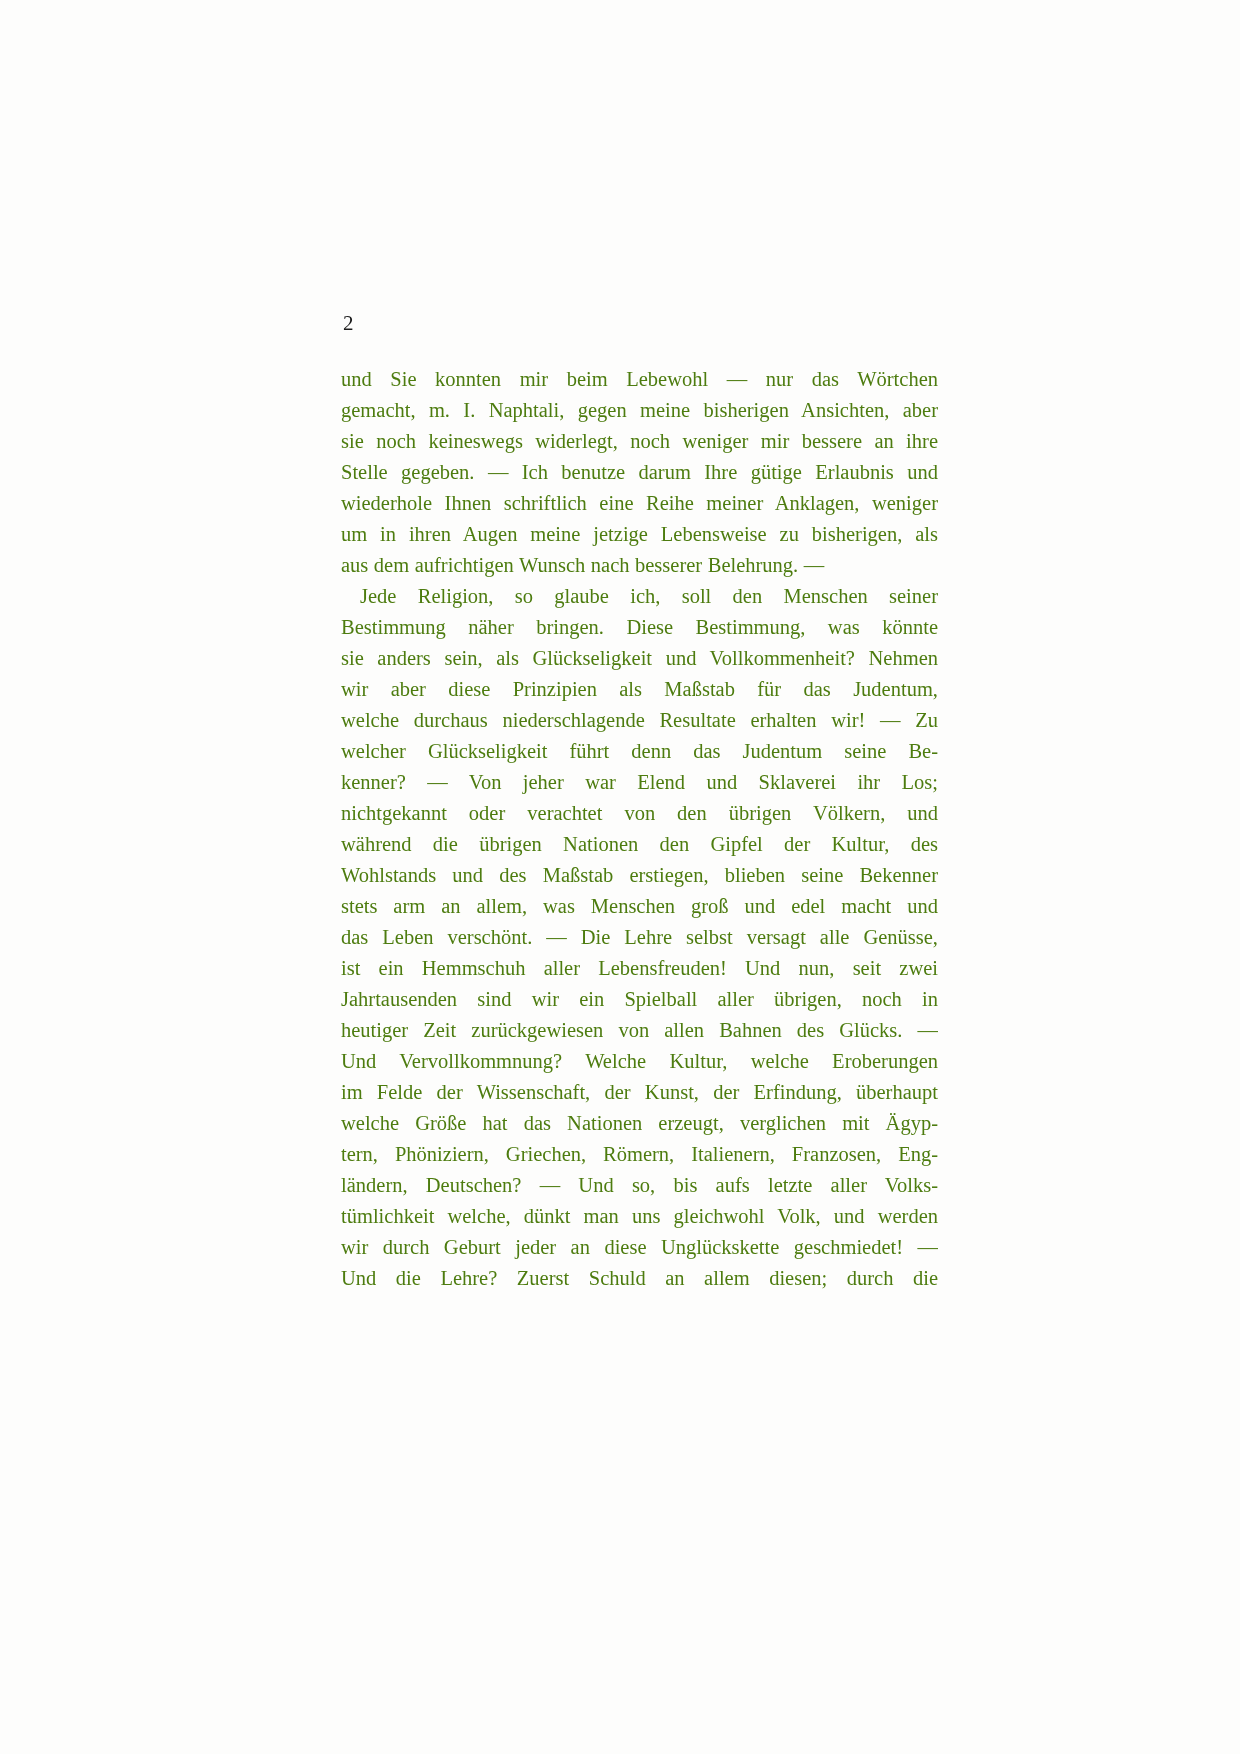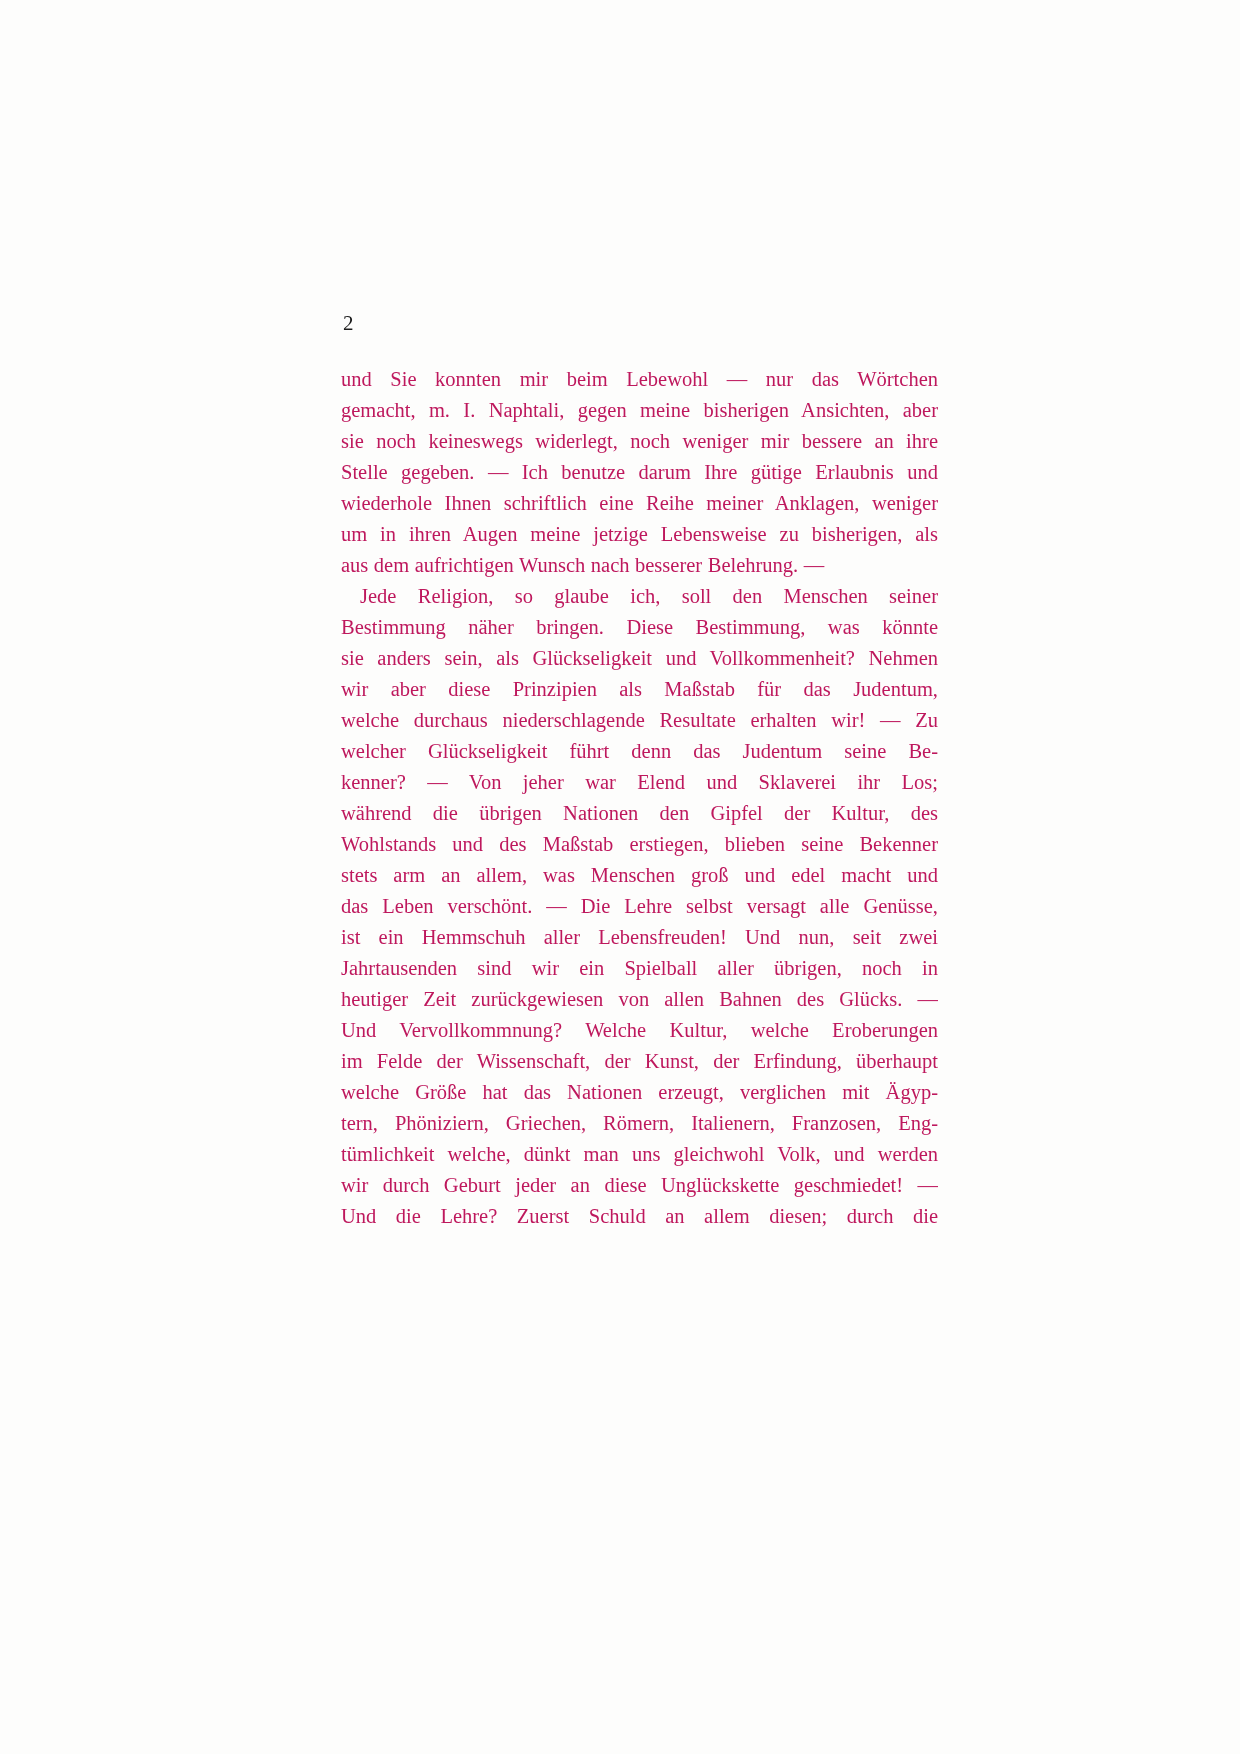--- a/index.html
+++ b/index.html
@@ -34,21 +34,21 @@
     width: 597px;
   }
   .line {
     font-size: 20.5px;
     line-height: 31px;
     height: 31px;
     overflow: hidden;
     text-align: justify;
     text-align-last: justify;
     word-spacing: 0.02em;
-    color: #be185d;
+    color: #4d7c0f;
   }
   .line.flush {
     text-align-last: left;
   }
   .line.indent {
     text-indent: 19px;
   }
 </style>
 </head>
 <body>
@@ -63,28 +63,30 @@
       <div class="line">wiederhole Ihnen schriftlich eine Reihe meiner Anklagen, weniger</div>
       <div class="line">um in ihren Augen meine jetzige Lebensweise zu bisherigen, als</div>
       <div class="line flush">aus dem aufrichtigen Wunsch nach besserer Belehrung. —</div>
       <div class="line indent">Jede Religion, so glaube ich, soll den Menschen seiner</div>
       <div class="line">Bestimmung näher bringen. Diese Bestimmung, was könnte</div>
       <div class="line">sie anders sein, als Glückseligkeit und Vollkommenheit? Nehmen</div>
       <div class="line">wir aber diese Prinzipien als Maßstab für das Judentum,</div>
       <div class="line">welche durchaus niederschlagende Resultate erhalten wir! — Zu</div>
       <div class="line">welcher Glückseligkeit führt denn das Judentum seine Be-</div>
       <div class="line">kenner? — Von jeher war Elend und Sklaverei ihr Los;</div>
+      <div class="line">nichtgekannt oder verachtet von den übrigen Völkern, und</div>
       <div class="line">während die übrigen Nationen den Gipfel der Kultur, des</div>
       <div class="line">Wohlstands und des Maßstab erstiegen, blieben seine Bekenner</div>
       <div class="line">stets arm an allem, was Menschen groß und edel macht und</div>
       <div class="line">das Leben verschönt. — Die Lehre selbst versagt alle Genüsse,</div>
       <div class="line">ist ein Hemmschuh aller Lebensfreuden! Und nun, seit zwei</div>
       <div class="line">Jahrtausenden sind wir ein Spielball aller übrigen, noch in</div>
       <div class="line">heutiger Zeit zurückgewiesen von allen Bahnen des Glücks. —</div>
       <div class="line">Und Vervollkommnung? Welche Kultur, welche Eroberungen</div>
       <div class="line">im Felde der Wissenschaft, der Kunst, der Erfindung, überhaupt</div>
       <div class="line">welche Größe hat das Nationen erzeugt, verglichen mit Ägyp-</div>
       <div class="line">tern, Phöniziern, Griechen, Römern, Italienern, Franzosen, Eng-</div>
+      <div class="line">ländern, Deutschen? — Und so, bis aufs letzte aller Volks-</div>
       <div class="line">tümlichkeit welche, dünkt man uns gleichwohl Volk, und werden</div>
       <div class="line">wir durch Geburt jeder an diese Unglückskette geschmiedet! —</div>
       <div class="line">Und die Lehre? Zuerst Schuld an allem diesen; durch die</div>
     </div>
 </div>
 
 </body></html>

